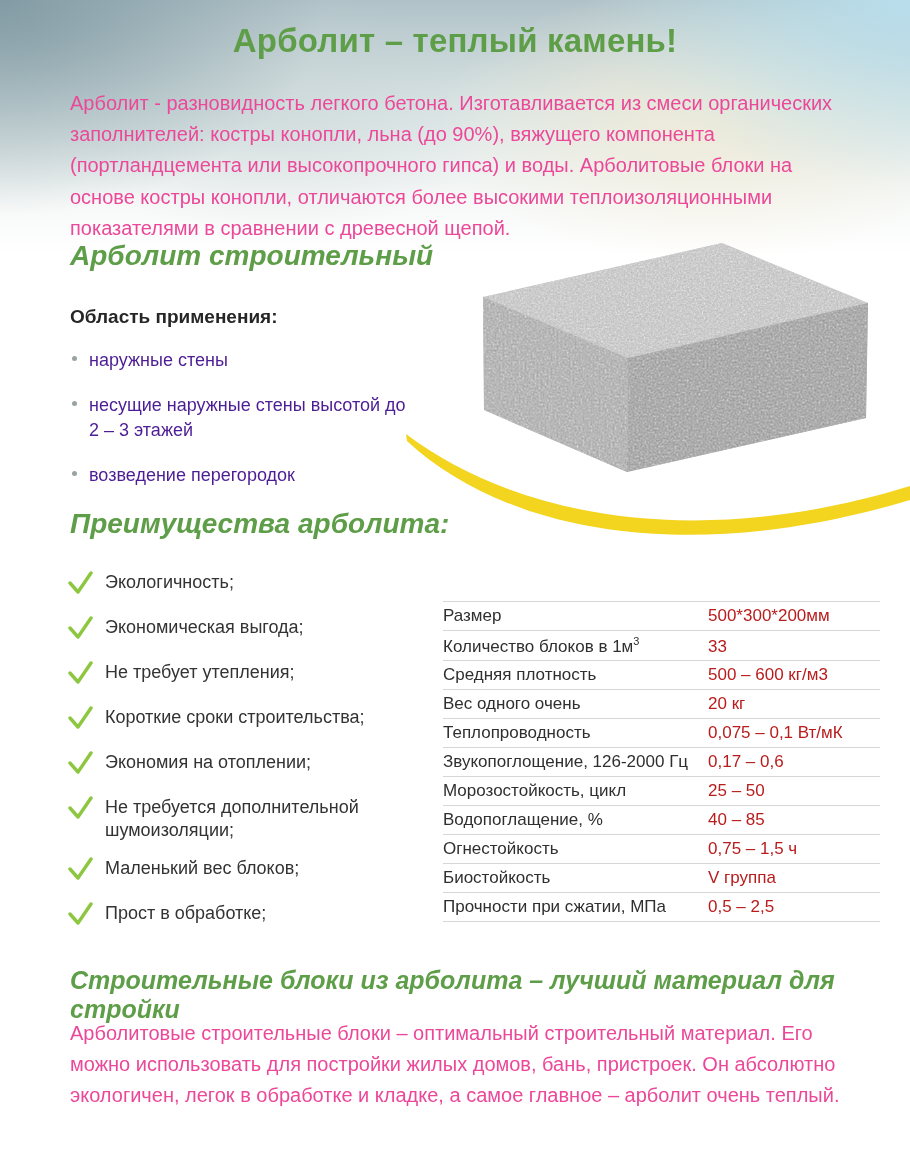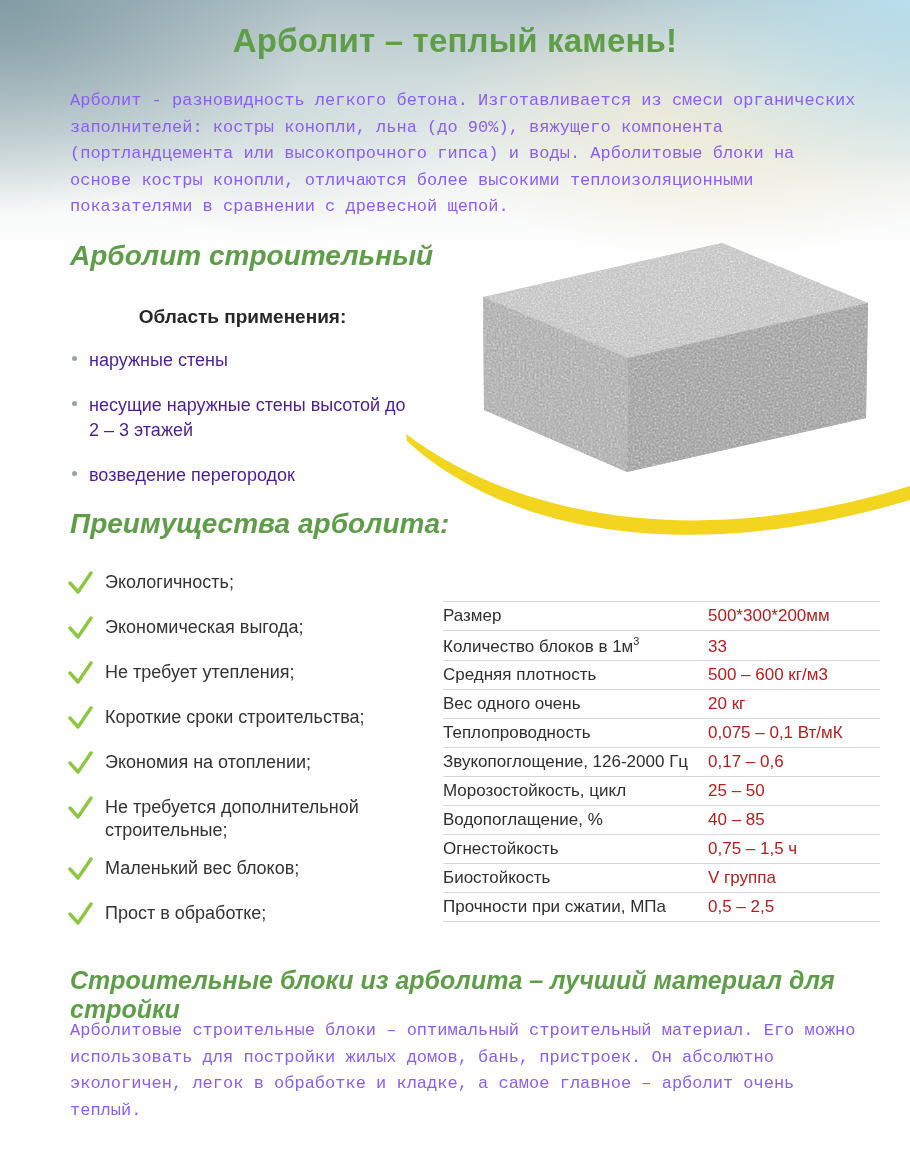--- a/index.html
+++ b/index.html
@@ -38,27 +38,27 @@
   .h-construction{top:240px;}
   .h-advantages{top:508px;}
   .h-bottom{
     position:absolute;left:70px;top:966px;width:800px;
     font-size:25px;font-weight:bold;font-style:italic;
     color:#5f9e49;
   }
   
   .para{
     position:absolute;left:70px;width:788px;
-    font-size:17px;line-height:1.56;color:#8b5cf6;font-family:Liberation Mono, monospace;
+    font-size:20px;line-height:1.56;color:#ec4899;
   }
   .intro{top:88px;}
   .outro{top:1018px;}
   
   .apps{position:absolute;left:70px;top:306px;width:345px;}
-  .apps-title{font-size:19px;font-weight:bold;color:#262626;margin:0 0 20px 0;text-align:center;}
+  .apps-title{font-size:19px;font-weight:bold;color:#262626;margin:0 0 20px 0;}
   .bullet-item{display:flex;align-items:flex-start;margin-bottom:21px;font-size:18px;line-height:1.35;color:#4c1d95;}
   .dot{width:5px;height:5px;border-radius:50%;background:#9aa3a3;margin:8px 12px 0 2px;flex:0 0 auto;}
   
   .checklist{position:absolute;left:68px;top:571px;width:355px;}
   .check-item{display:flex;align-items:flex-start;margin-bottom:15px;font-size:18px;line-height:1.28;color:#333;}
   .check-icon-box{flex:0 0 auto;margin:0 12px 0 0;}
   
   .specs{position:absolute;left:443px;top:601px;width:437px;border-bottom:1px solid #d6d6d6;}
   .t-row{display:flex;align-items:baseline;border-top:1px solid #d6d6d6;padding:4px 0 3px 0;min-height:21px;}
   .t-label{width:265px;flex:0 0 auto;font-size:17px;color:#2f2f2f;}
@@ -175,21 +175,21 @@
       <div class="check-item">
         <span class="check-icon-box"><svg width="25" height="24">
               <path d="M2 12 L10 21 L23 2" stroke="#8dc63f" stroke-width="3.4" fill="none" stroke-linecap="round" stroke-linejoin="round"></path>
             </svg></span>
         <span>Экономия на отоплении;</span>
       </div>
       <div class="check-item">
         <span class="check-icon-box"><svg width="25" height="24">
               <path d="M2 12 L10 21 L23 2" stroke="#8dc63f" stroke-width="3.4" fill="none" stroke-linecap="round" stroke-linejoin="round"></path>
             </svg></span>
-        <span>Не требуется дополнительной строительные;</span>
+        <span>Не требуется дополнительной шумоизоляции;</span>
       </div>
       <div class="check-item">
         <span class="check-icon-box"><svg width="25" height="24">
               <path d="M2 12 L10 21 L23 2" stroke="#8dc63f" stroke-width="3.4" fill="none" stroke-linecap="round" stroke-linejoin="round"></path>
             </svg></span>
         <span>Маленький вес блоков;</span>
       </div>
       <div class="check-item">
         <span class="check-icon-box"><svg width="25" height="24">
               <path d="M2 12 L10 21 L23 2" stroke="#8dc63f" stroke-width="3.4" fill="none" stroke-linecap="round" stroke-linejoin="round"></path>

